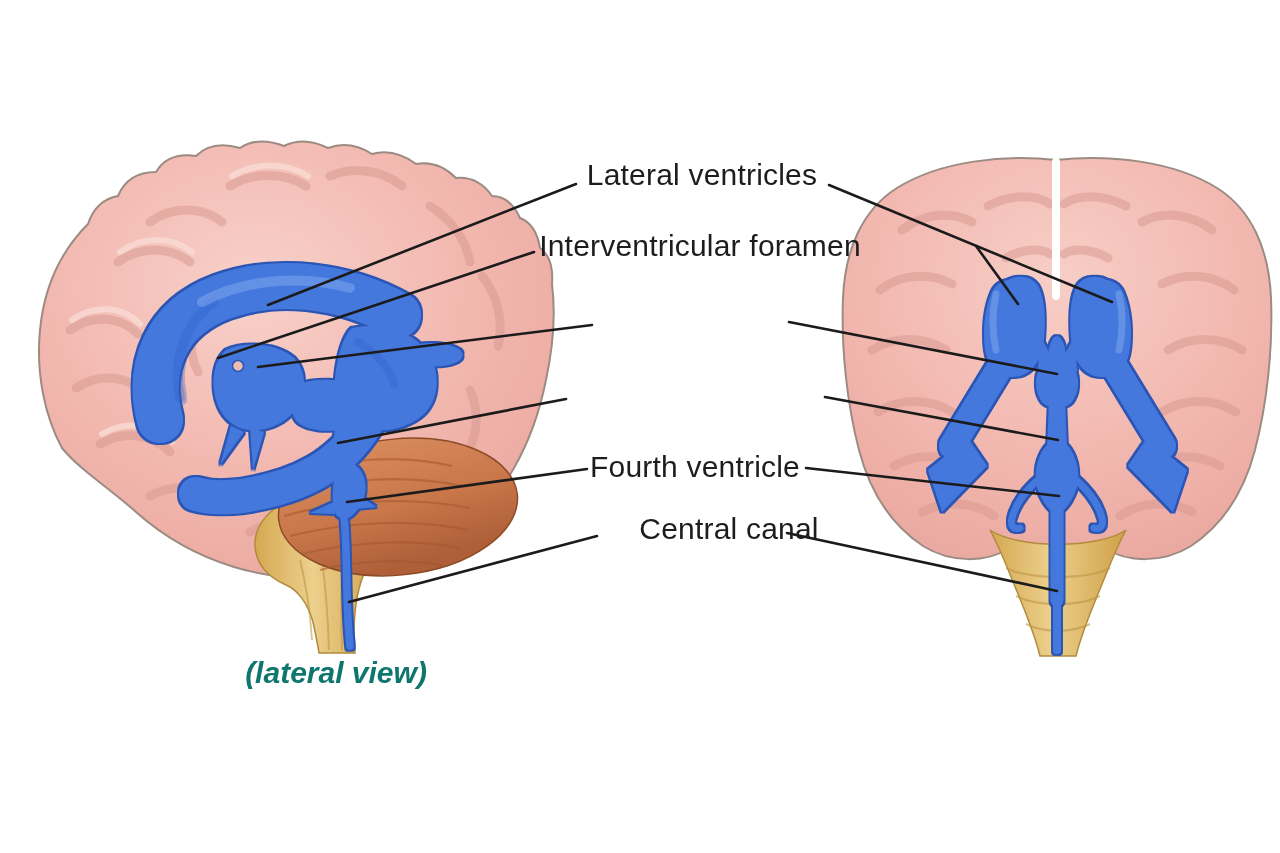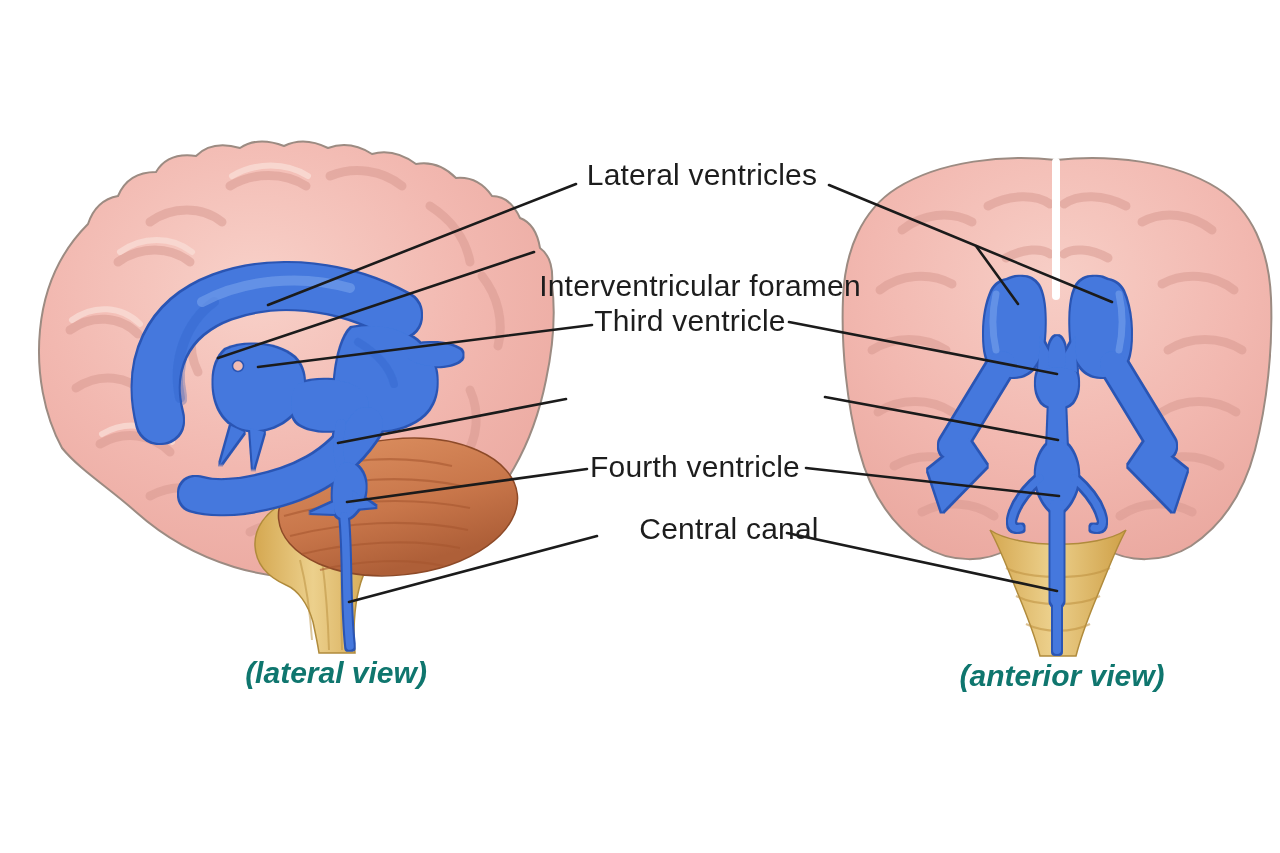--- a/index.html
+++ b/index.html
@@ -198,21 +198,19 @@
       <line x1="829" y1="185" x2="1112" y2="302"></line>
       <line x1="976" y1="246" x2="1018" y2="304"></line>
       <line x1="789" y1="322" x2="1057" y2="374"></line>
       <line x1="825" y1="397" x2="1058" y2="440"></line>
       <line x1="806" y1="468" x2="1059" y2="496"></line>
       <line x1="787" y1="533" x2="1057" y2="591"></line>
     </g>
   </svg>
 
   <div class="label" style="left:702px; top:175px;">Lateral ventricles</div>
-  <div class="label" style="left:700px; top:246px;margin-top:40px;">Interventricular foramen</div>
-  <div class="label" style="left:690px; top:321px;">Third ventricle</div>
+  <div class="label" style="left:700px; top:246px;">Interventricular foramen</div>
   <div class="label" style="left:695px; top:467px;">Fourth ventricle</div>
   <div class="label" style="left:729px; top:529px;">Central canal</div>
 
   <div class="caption" style="left:336px;  top:673px;">(lateral view)</div>
-  <div class="caption" style="left:1062px; top:676px;">(anterior view)</div>
 
 </div>
 
 </body></html>

